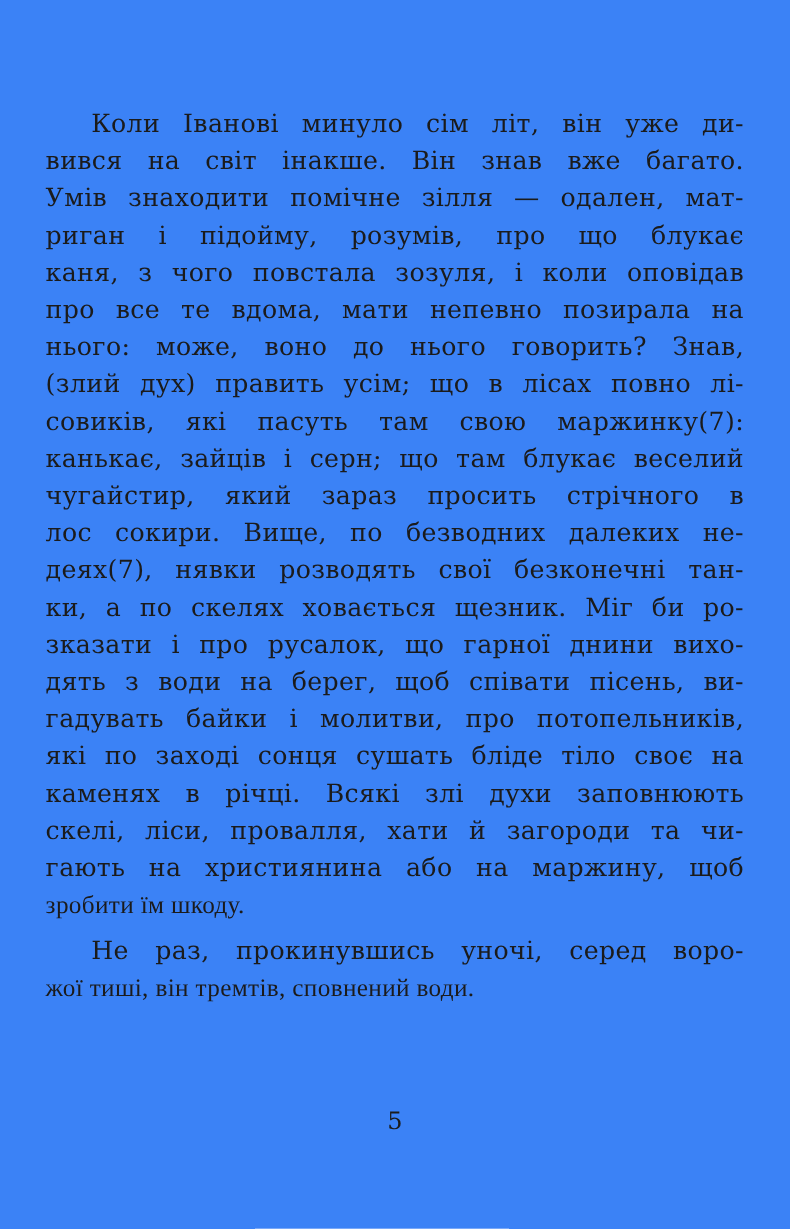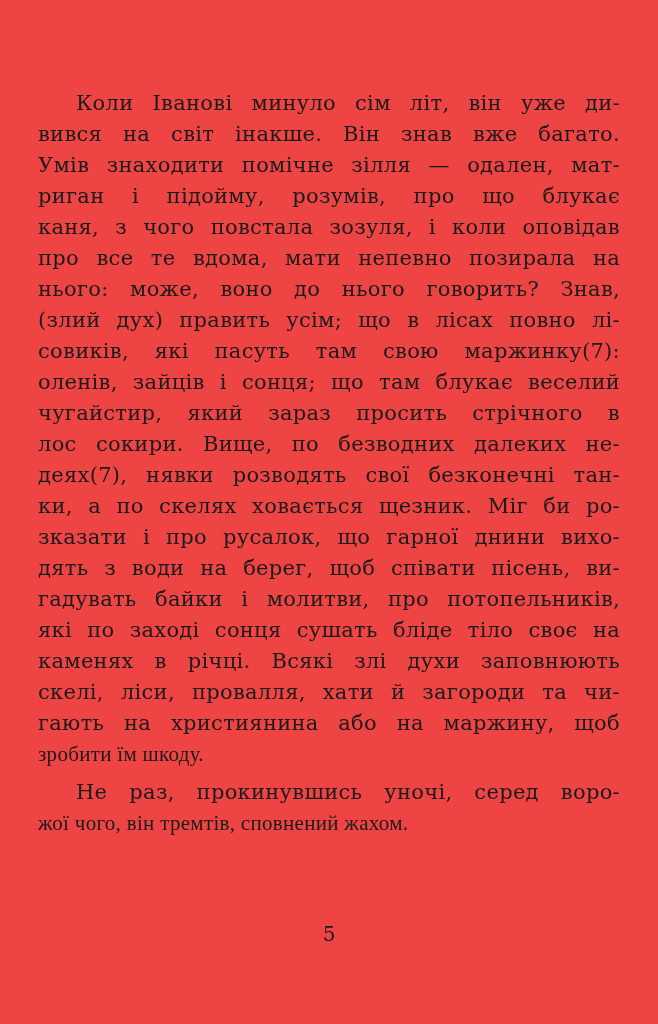--- a/index.html
+++ b/index.html
@@ -13,21 +13,21 @@
       font-family: "DejaVu Serif", "Liberation Serif", serif;
       color: #1b1b1b;
       overflow: hidden;
     }
     .page {
       position: relative;
       width: 658px;
       height: 1024px;
       box-sizing: border-box;
       padding: 88px 38px 0 38px;
-      background: #ef4444;
+      background: #3b82f6;
     }
     .text-body {
       width: 100%;
     }
     .paragraph {
       margin: 0 0 7px 0;
     }
     .line {
       font-size: 21px;
       line-height: 31px;
@@ -61,33 +61,33 @@
       <div class="paragraph">
         <div class="line indent">Коли Іванові минуло сім літ, він уже ди-</div>
         <div class="line">вився на світ інакше. Він знав вже багато.</div>
         <div class="line">Умів знаходити помічне зілля — одален, мат-</div>
         <div class="line">риган і підойму, розумів, про що блукає</div>
         <div class="line">каня, з чого повстала зозуля, і коли оповідав</div>
         <div class="line">про все те вдома, мати непевно позирала на</div>
         <div class="line">нього: може, воно до нього говорить? Знав,</div>
         <div class="line">(злий дух) править усім; що в лісах повно лі-</div>
         <div class="line">совиків, які пасуть там свою маржинку(7):</div>
-        <div class="line">оленів, зайців і сонця; що там блукає веселий</div>
+        <div class="line">канькає, зайців і серн; що там блукає веселий</div>
         <div class="line">чугайстир, який зараз просить стрічного в</div>
         <div class="line">лос сокири. Вище, по безводних далеких не-</div>
         <div class="line">деях(7), нявки розводять свої безконечні тан-</div>
         <div class="line">ки, а по скелях ховається щезник. Міг би ро-</div>
         <div class="line">зказати і про русалок, що гарної днини вихо-</div>
         <div class="line">дять з води на берег, щоб співати пісень, ви-</div>
         <div class="line">гадувать байки і молитви, про потопельників,</div>
         <div class="line">які по заході сонця сушать бліде тіло своє на</div>
         <div class="line">каменях в річці. Всякі злі духи заповнюють</div>
         <div class="line">скелі, ліси, провалля, хати й загороди та чи-</div>
         <div class="line">гають на християнина або на маржину, щоб</div>
         <div class="line">зробити їм шкоду.</div>
       </div>
       <div class="paragraph">
         <div class="line indent">Не раз, прокинувшись уночі, серед воро-</div>
-        <div class="line">жої чого, він тремтів, сповнений жахом.</div>
+        <div class="line">жої тиші, він тремтів, сповнений води.</div>
       </div>
     </div>
   <div class="page-number">5</div>
 </div>
 
 </body></html>

